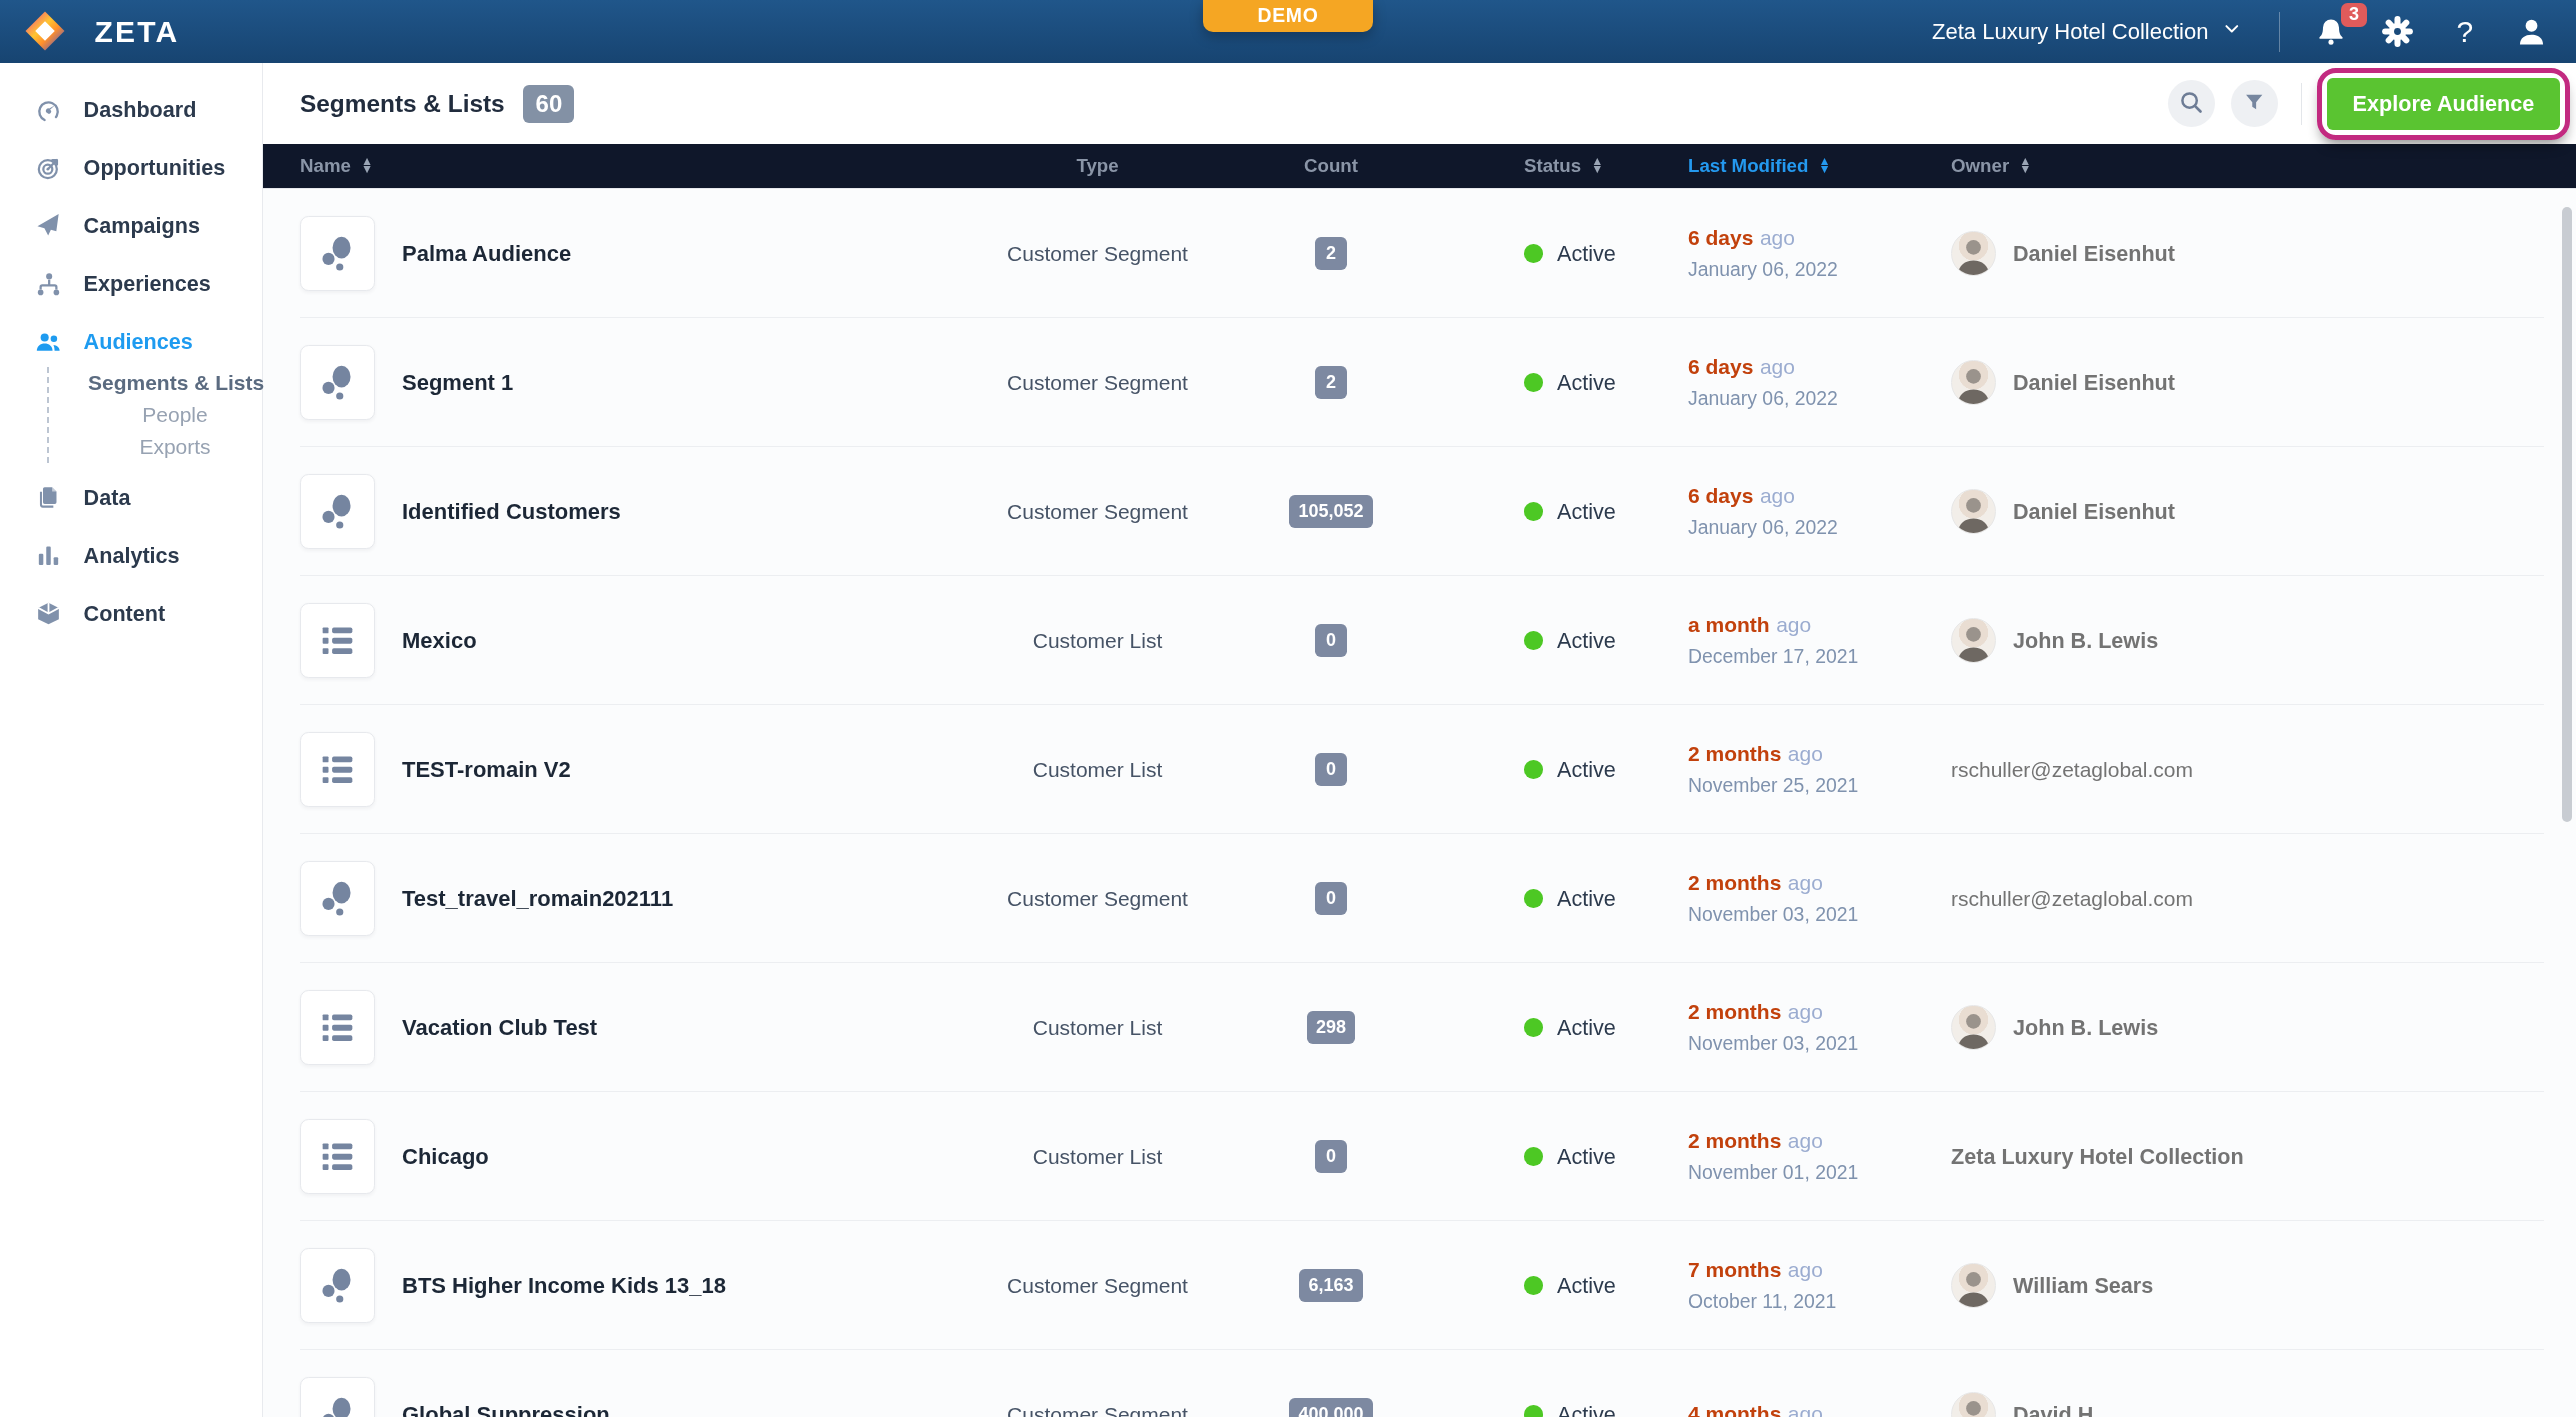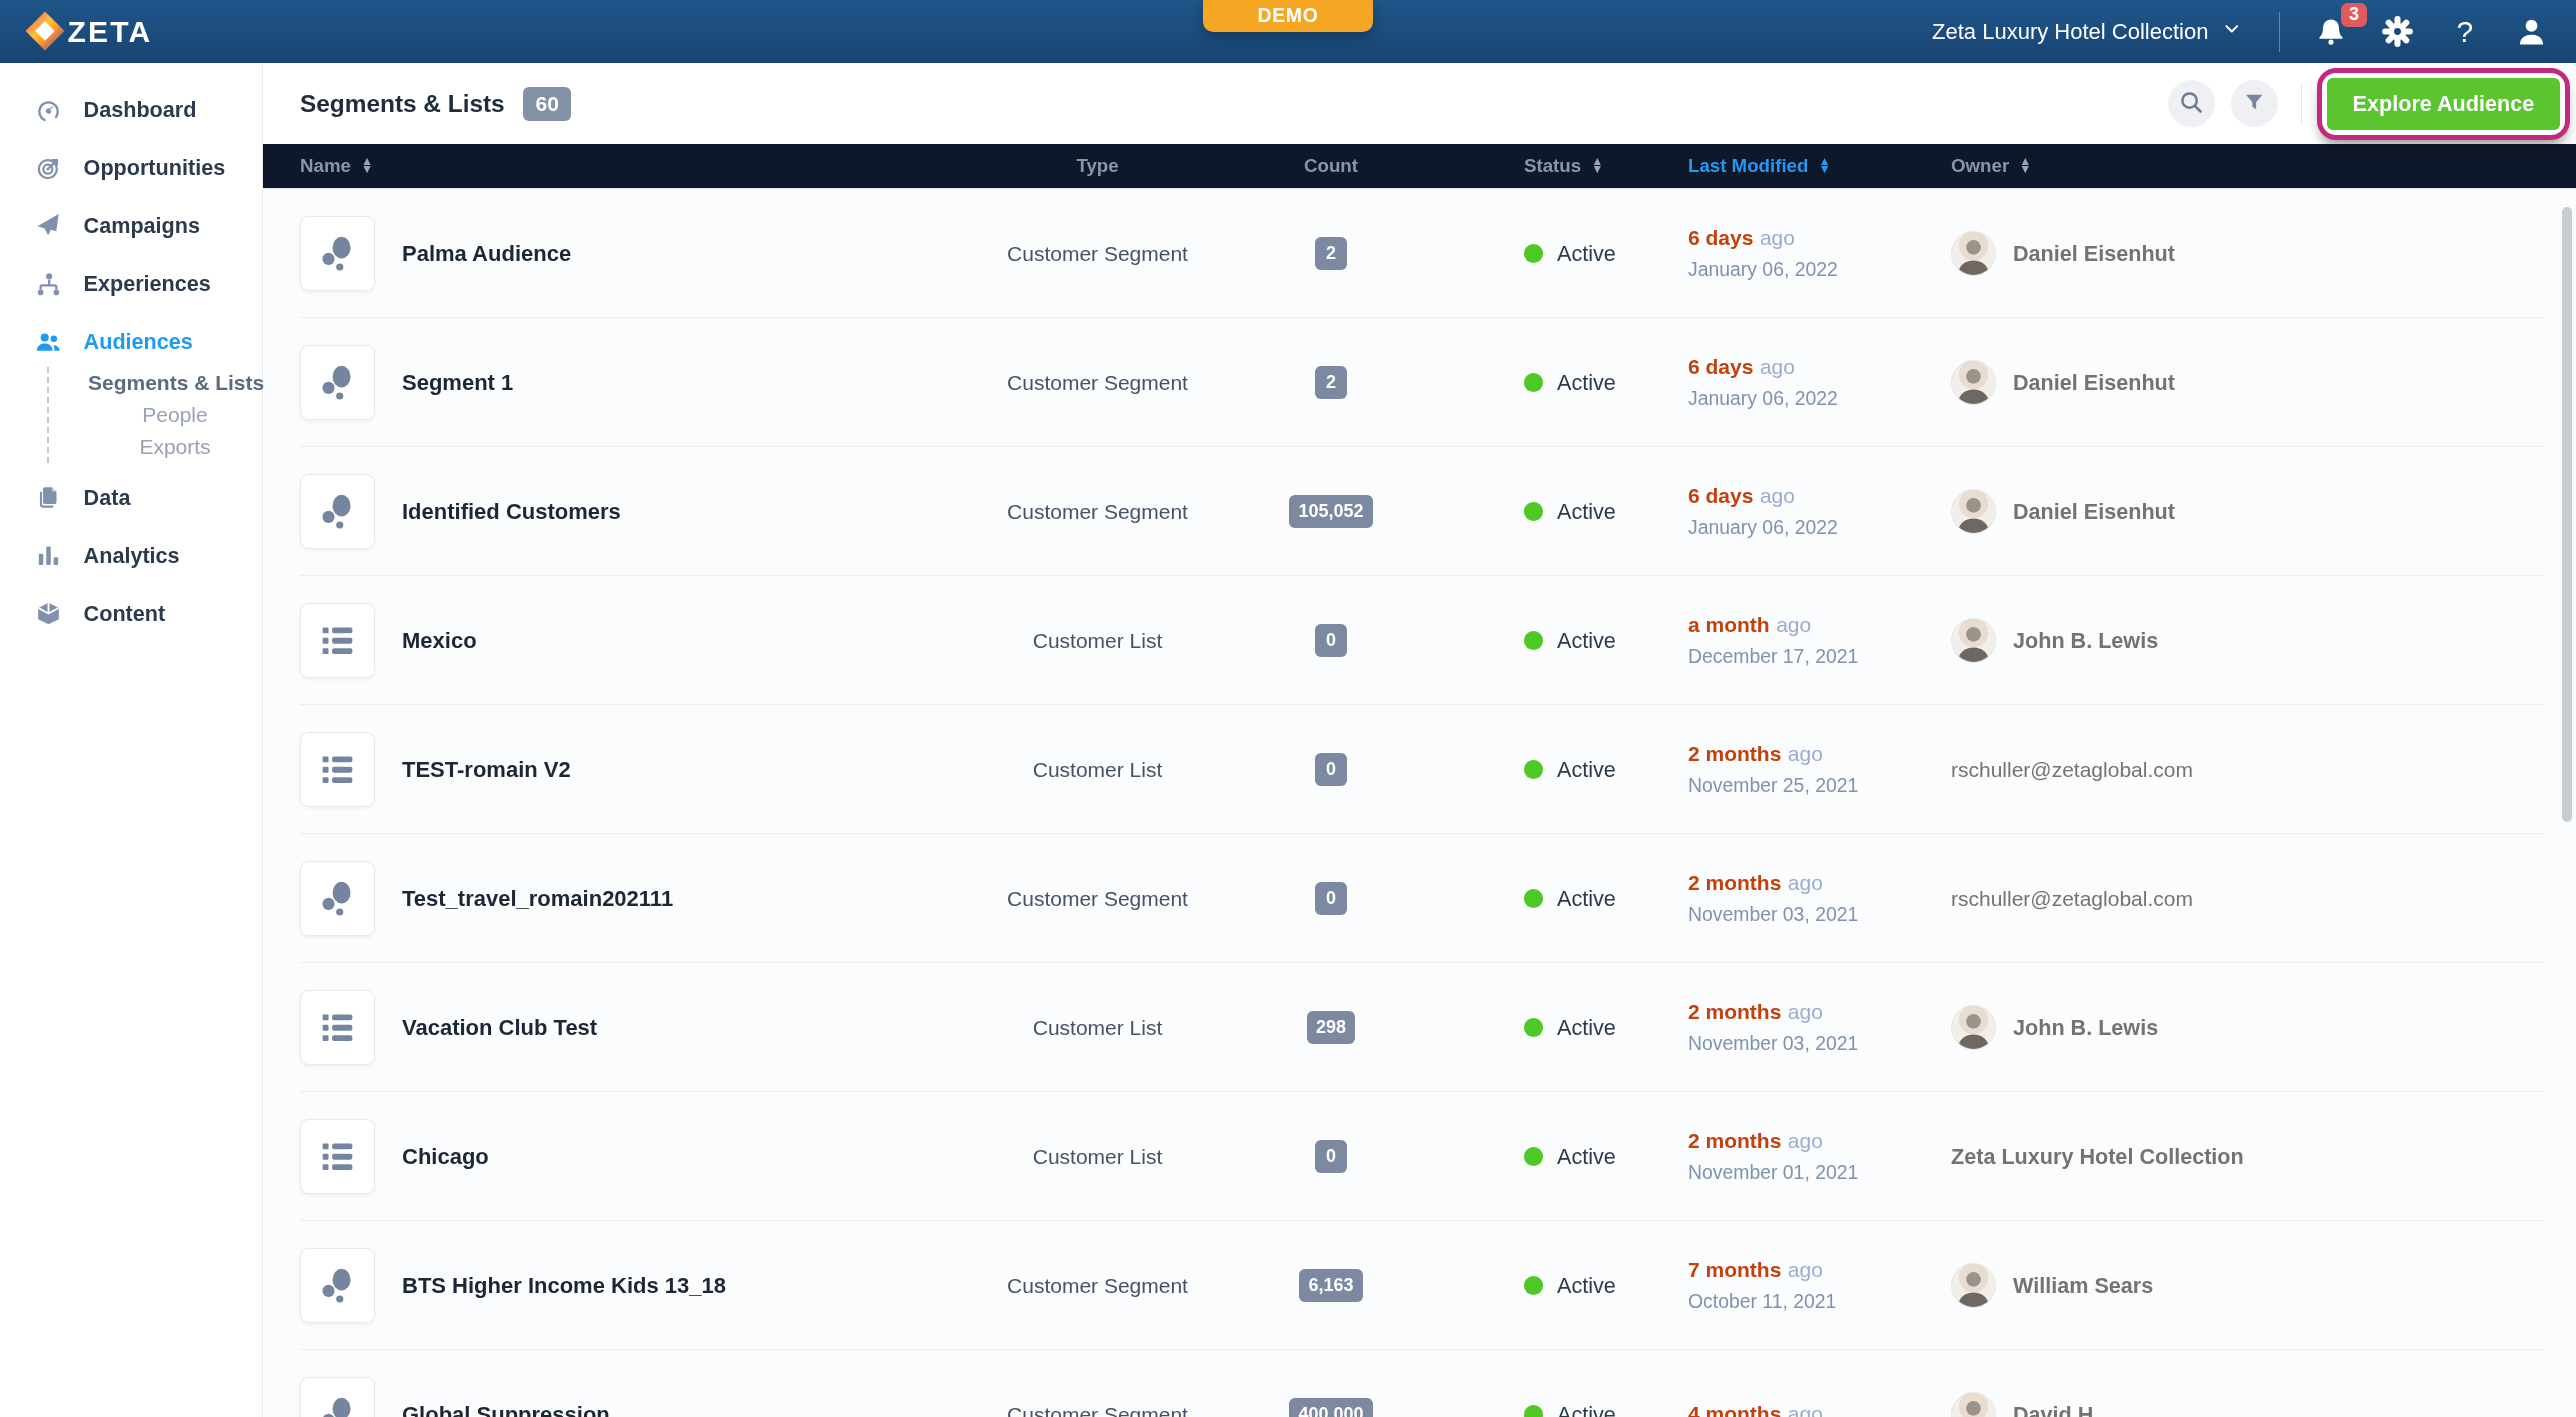--- a/index.html
+++ b/index.html
@@ -4,21 +4,21 @@
 <style>
   * { margin:0; padding:0; box-sizing:border-box; }
   html,body { background:#e8e8e8; }
   body { font-family:"Liberation Sans", sans-serif; }
   .app { position:relative; width:2576px; height:1417px; background:#fbfcfd; overflow:hidden; }
 
   
   .topbar { position:absolute; top:0; left:0; right:0; height:63px; z-index:20;
     background:linear-gradient(180deg,#20568a 0%,#174471 100%);
     display:flex; align-items:center; padding:0 26.6px 0 24.4px; }
-  .brand { display:flex; align-items:center; gap:1px;justify-content:space-between; }
+  .brand { display:flex; align-items:center; gap:28px;justify-content:space-between; }
   .brand-text { color:#fff; font-size:30px; font-weight:700; letter-spacing:2.2px; }
   .demo { position:absolute; left:50%; top:0; transform:translateX(-50%);
     width:170px; height:32px; line-height:30px; text-align:center;
     background:#f5a623; color:#fff; font-size:19.4px; font-weight:700; letter-spacing:0.7px;
     border-radius:0 0 10px 10px; box-shadow:0 4.3px 13px rgba(0,0,0,.28); }
   .topbar-right { margin-left:auto; display:flex; align-items:center; }
   .account { display:flex; align-items:center; gap:13px; color:#fff; font-size:22px; cursor:pointer; }
   .tb-divider { width:1.4px; height:40px; background:rgba(255,255,255,.32); margin:0 33px 0 36px; }
   .tb-icons { display:flex; align-items:center; gap:32px; }
   .tb-icon { position:relative; width:35px; height:35px; display:flex; align-items:center; justify-content:center; cursor:pointer; }
@@ -37,21 +37,21 @@
   .nav-item.active .nav-icon { color:#1e9bf0; }
   .nav-item.active .nav-label { color:#1e9bf0; }
   .subnav { margin:-4.3px 0 5.8px 47px; border-left:2.2px dashed #bcc5d2; }
   .sub-item { height:32px; line-height:32px; padding-left:39px; font-size:21px; color:#97a2b2; cursor:pointer; white-space:nowrap; }
   .sub-item.active { color:#5b6b80; font-weight:700; }
 
   
   .main { position:absolute; left:263px; top:63px; right:0; bottom:0; background:#fbfcfd; overflow:hidden; }
   .page-header { position:relative; height:81px; background:#fff; display:flex; align-items:center; padding-left:37px; }
   .page-title { font-size:24.4px; font-weight:700; color:#212c3d; }
-  .title-badge { margin-left:18.7px; background:#8391a5; color:#fff; font-size:21px; font-weight:700;
+  .title-badge { margin-left:18.7px; background:#8391a5; color:#fff; font-size:24px; font-weight:700;
     padding:5px 12.2px; border-radius:6px; }
   .header-actions { position:absolute; right:0; top:0; height:100%; display:flex; align-items:center; }
   .circle-btn { width:47px; height:47px; border-radius:50%; background:#eef0f3; display:flex;
     align-items:center; justify-content:center; margin-right:16px; cursor:pointer; }
   .v-divider { width:1.4px; height:42px; background:#e3e6ea; margin:0 14.4px 0 7.2px; }
   .explore-ring { border:5.8px solid #c22a80; border-radius:19px; padding:5px; margin-right:5.8px;
     box-shadow:0 8.6px 13px -4.3px rgba(0,0,0,.45); }
   .explore-btn { background:#5ac431; color:#fff; font-size:21.6px; font-weight:700; border:none;
     border-radius:5.8px; height:52px; padding:0 26px; display:flex; align-items:center; cursor:pointer;
     font-family:"Liberation Sans", sans-serif; white-space:nowrap; }

